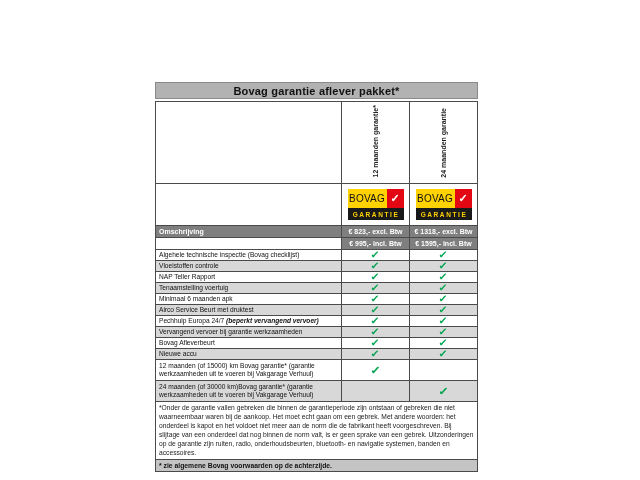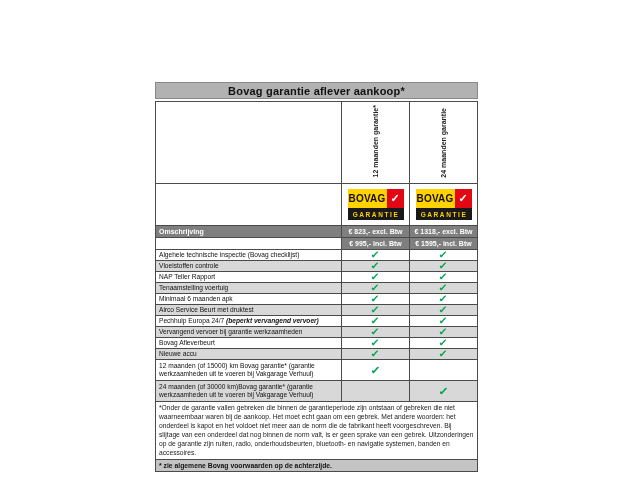--- a/index.html
+++ b/index.html
@@ -32,21 +32,21 @@
     white-space: nowrap;
   }
 
   
   tr.r-logo td { height: 42px; background: #fff; vertical-align: middle; text-align: center; }
   .bovag-logo { width: 56px; height: 31px; margin: 0 auto; }
   .bovag-top { display: flex; height: 19px; }
   .bovag-word {
     flex: 1; background: #ffd200; color: #111;
     display: flex; align-items: center; justify-content: center;
-    font-size: 10px; font-weight: bold; letter-spacing: 0.2px;
+    font-size: 10px; font-weight: normal; letter-spacing: 0.2px;
   }
   .bovag-check {
     width: 17px; background: #e30613; color: #fff;
     display: flex; align-items: center; justify-content: center;
     font-size: 11px; font-weight: bold;
   }
   .bovag-bottom {
     height: 12px; background: #191919; color: #ffd200;
     display: flex; align-items: center; justify-content: center;
     font-size: 6.5px; font-weight: bold; letter-spacing: 1.6px; padding-left: 1px;
@@ -83,21 +83,21 @@
   tr.r-footer td {
     height: 12px; background: #c4c4c4; font-size: 6.8px; font-weight: bold;
     padding-left: 3px; vertical-align: middle;
   }
 </style>
 </head>
 <body>
 
 <div class="sheet">
 
-  <div class="title-bar">Bovag garantie aflever aankoop*</div>
+  <div class="title-bar">Bovag garantie aflever pakket*</div>
 
   <table class="grid">
     <colgroup>
       <col class="c-desc">
         <col class="c-opt">
         <col class="c-opt">
     </colgroup>
 
     <tbody>
         <tr class="r-head">

